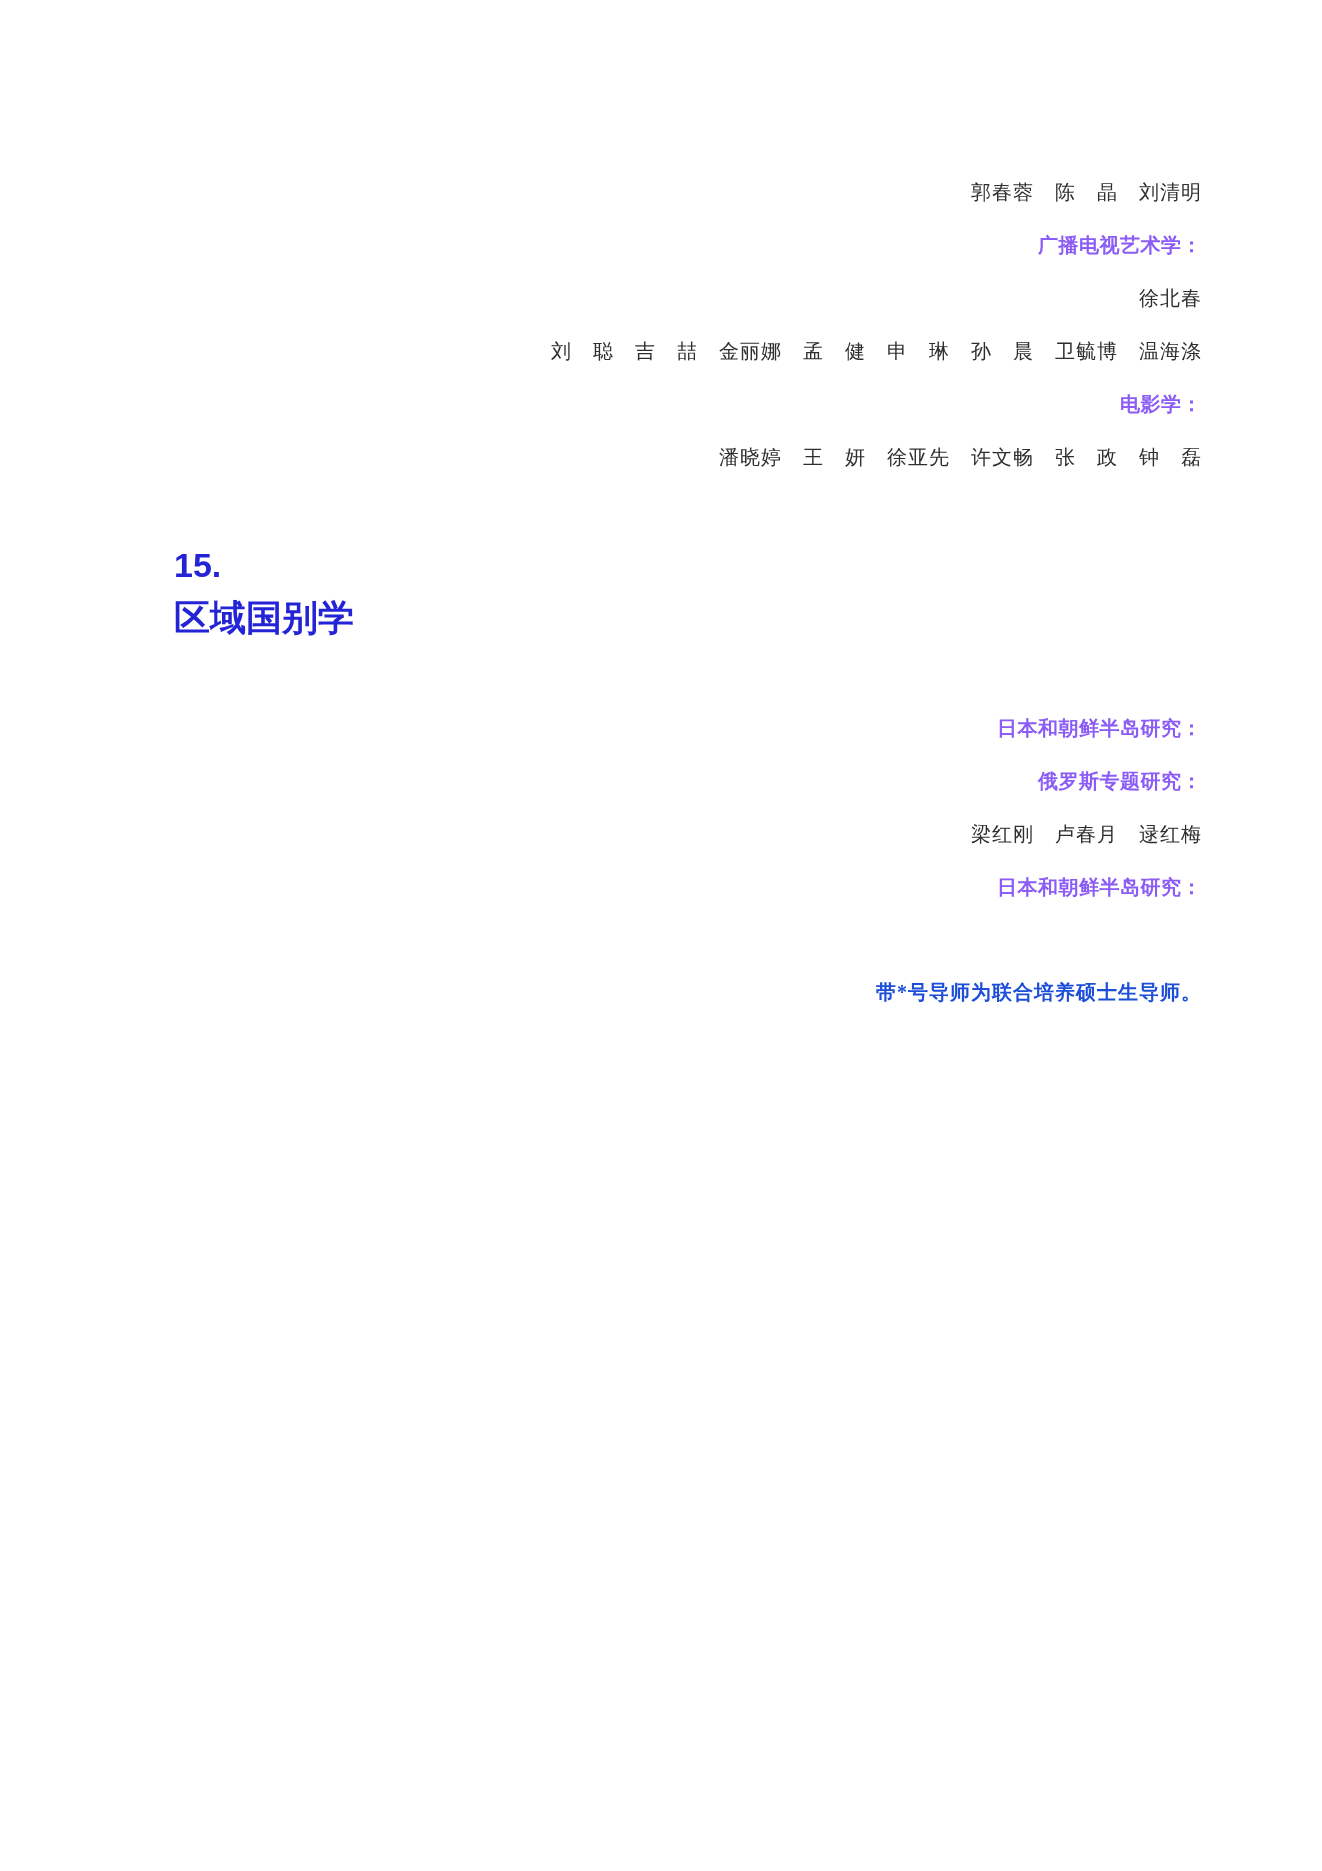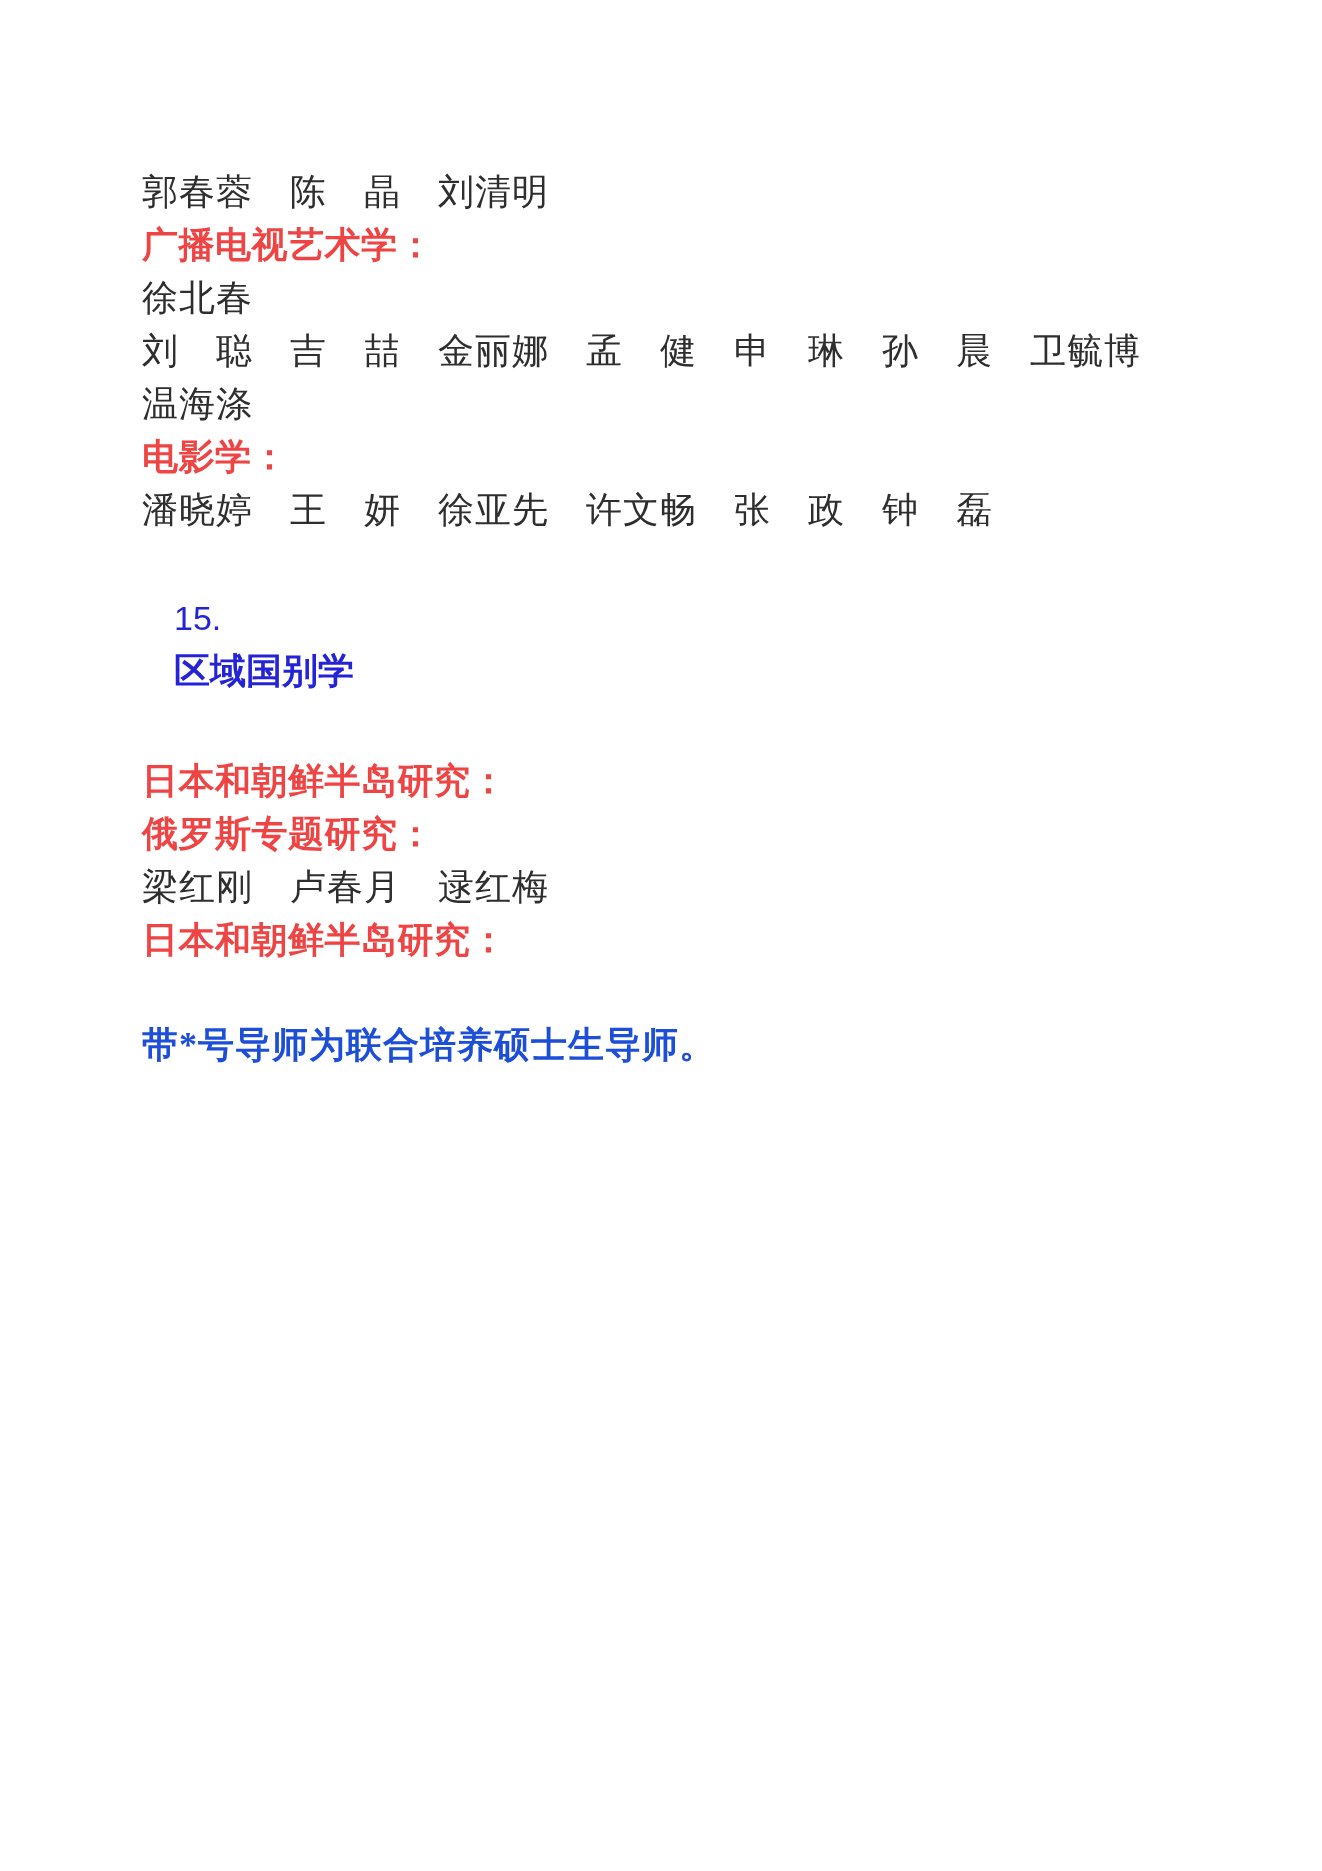--- a/index.html
+++ b/index.html
@@ -16,43 +16,44 @@
     font-family: "Liberation Serif", "DejaVu Serif", serif;
   }
   .content {
     position: absolute;
     left: 142px;
     top: 166px;
     width: 1060px;
   }
   .line {
     margin: 0;
-    font-size: 36px;
+    font-size: 20px;
     line-height: 53px;
     letter-spacing: 1px;
     white-space: pre-wrap;
     color: #2e2e2e;
     font-weight: 400;
+    text-align: right;
   }
   .label {
     font-weight: 700;
-    color: #ef4444;
+    color: #8b5cf6;
     letter-spacing: 0.5px;
   }
   .heading {
     margin: 2px 0 4px -22px;
     font-size: 36px;
     line-height: 53px;
     color: #2424d6;
     font-weight: 600;
     white-space: pre-wrap;
   }
   .heading .num {
     font-family: "Liberation Sans", "DejaVu Sans", sans-serif;
-    font-weight: 400;
+    font-weight: 700;
     font-size: 34px;
     margin-right: 9px;
   }
   .note {
     margin-top: 52px;
     font-weight: 700;
     color: #1d4ed8;
     letter-spacing: 1px;
   }
 </style>

